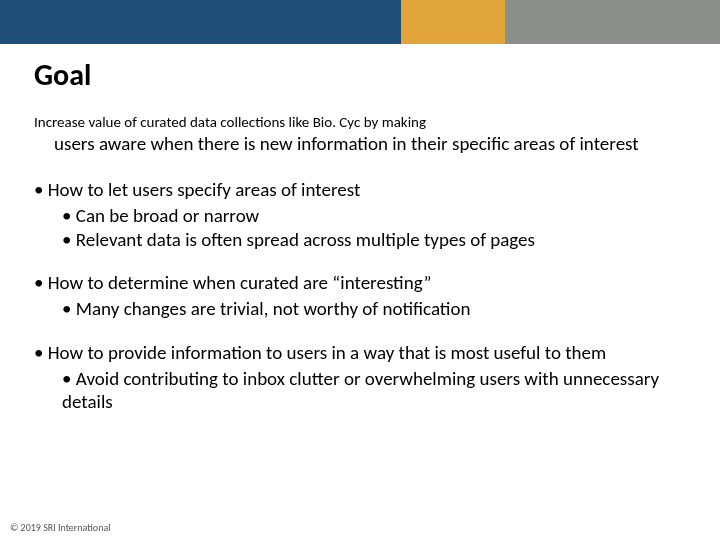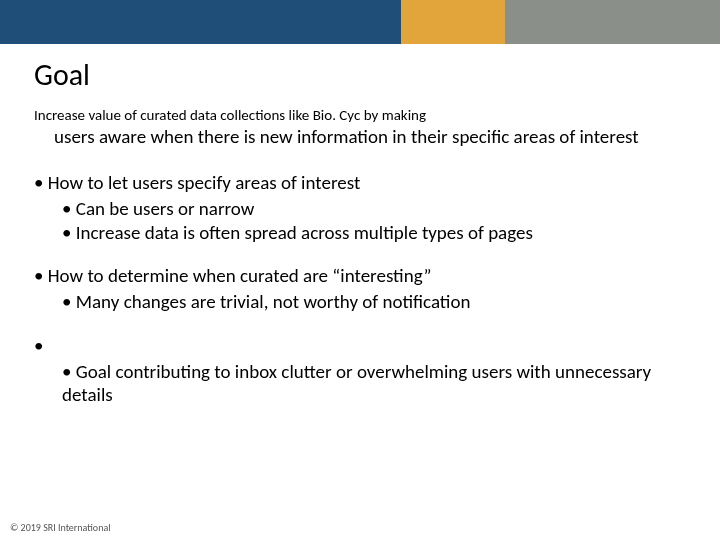--- a/index.html
+++ b/index.html
@@ -2,21 +2,21 @@
 <html><head>
 <meta charset="utf-8">
 <style>
   * { margin: 0; padding: 0; box-sizing: border-box; }
   html, body { width: 720px; height: 540px; font-family: Calibri, "Segoe UI", Arial, sans-serif; background: #fff; color: #000; }
   .banner { display: flex; height: 44px; width: 100%; }
   .banner .blue  { background: #1f4e79; flex: 0 0 401px; }
   .banner .gold  { background: #e1a53b; flex: 0 0 104px; }
   .banner .gray  { background: #8a8f8a; flex: 1 1 auto; }
   .content { padding: 12px 34px 0 34px; }
-  .title { font-size: 30px; font-weight: 400; margin-bottom: 14px; }
+  .title { font-size: 30px; font-weight: 700; margin-bottom: 21px; }
   .lead { font-size: 15px; line-height: 1.15; margin-bottom: 2px; }
   .lead-sub { font-size: 19px; line-height: 1.2; margin-bottom: 22px; margin-left: 20px; }
   ul.top { list-style: none; }
   ul.top > li { font-size: 19px; line-height: 1.25; margin-bottom: 20px; }
   ul.top > li::before { content: "• "; }
   ul.sub { list-style: none; padding-left: 28px; margin-top: 2px; }
   ul.sub > li { font-size: 19px; line-height: 1.25; }
   ul.sub > li::before { content: "• "; }
   .footer { position: absolute; bottom: 6px; left: 10px; font-size: 10px; color: #555; }
 </style>
@@ -31,31 +31,32 @@
 
 <div class="content">
   <h1 class="title">Goal</h1>
   <p class="lead">Increase value of curated data collections like Bio. Cyc by making</p>
   <p class="lead-sub">users aware when there is new information in their specific areas of interest</p>
 
   <ul class="top">
     <li>
       <span>How to let users specify areas of interest</span>
       <ul class="sub">
-        <li>Can be users or narrow</li>
-        <li>Increase data is often spread across multiple types of pages</li>
+        <li>Can be broad or narrow</li>
+        <li>Relevant data is often spread across multiple types of pages</li>
       </ul>
     </li>
     <li>
       <span>How to determine when curated are “interesting”</span>
       <ul class="sub">
         <li>Many changes are trivial, not worthy of notification</li>
       </ul>
     </li>
     <li>
+      <span>How to provide information to users in a way that is most useful to them</span>
       <ul class="sub">
-        <li>Goal contributing to inbox clutter or overwhelming users with unnecessary details</li>
+        <li>Avoid contributing to inbox clutter or overwhelming users with unnecessary details</li>
       </ul>
     </li>
   </ul>
 </div>
 
 <div class="footer">© 2019 SRI International</div>
 
 </body></html>

